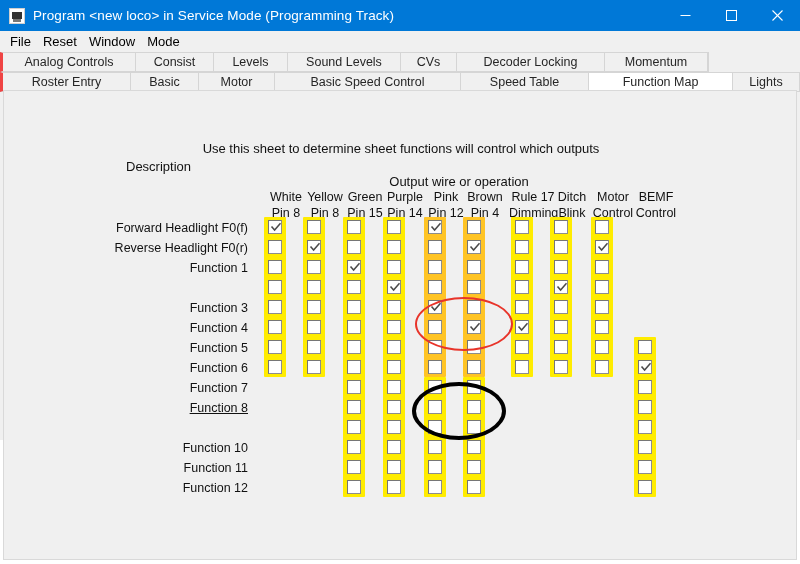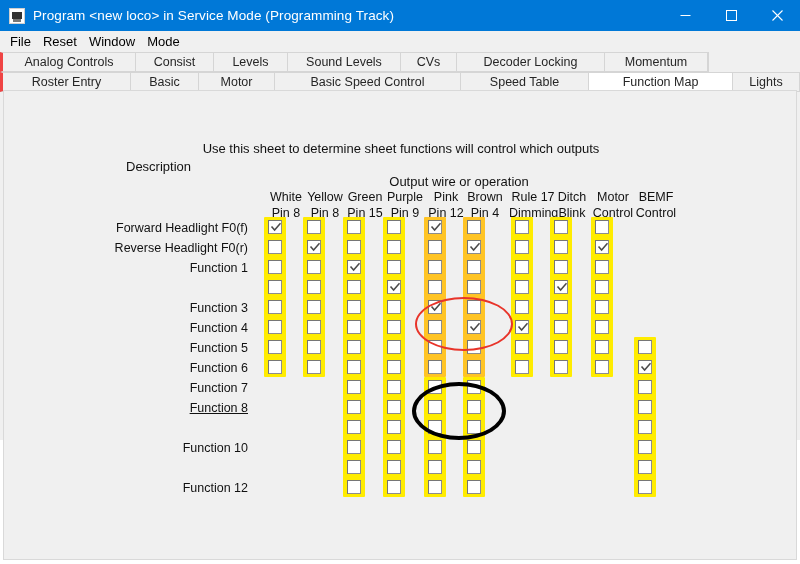--- a/index.html
+++ b/index.html
@@ -206,21 +206,21 @@
         <div class="colhead" style="left: 297px; top: 98px;">
           <div>Yellow</div>
           <div>Pin 8</div>
         </div>
         <div class="colhead" style="left: 337px; top: 98px;">
           <div>Green</div>
           <div>Pin 15</div>
         </div>
         <div class="colhead" style="left: 377px; top: 98px;">
           <div>Purple</div>
-          <div>Pin 9</div>
+          <div>Pin 14</div>
         </div>
         <div class="colhead" style="left: 418px; top: 98px;">
           <div>Pink</div>
           <div>Pin 12</div>
         </div>
         <div class="colhead" style="left: 457px; top: 98px;">
           <div>Brown</div>
           <div>Pin 4</div>
         </div>
         <div class="colhead" style="left: 505px; top: 98px;">
@@ -254,20 +254,21 @@
         <div class="rowlabel" style="left: 0px; width: 244px; top: 130px;">Forward Headlight F0(f)</div>
         <div class="rowlabel" style="left: 0px; width: 244px; top: 150px;">Reverse Headlight F0(r)</div>
         <div class="rowlabel" style="left: 0px; width: 244px; top: 170px;">Function 1</div>
         <div class="rowlabel" style="left: 0px; width: 244px; top: 210px;">Function 3</div>
         <div class="rowlabel" style="left: 0px; width: 244px; top: 230px;">Function 4</div>
         <div class="rowlabel" style="left: 0px; width: 244px; top: 250px;">Function 5</div>
         <div class="rowlabel" style="left: 0px; width: 244px; top: 270px;">Function 6</div>
         <div class="rowlabel" style="left: 0px; width: 244px; top: 290px;">Function 7</div>
         <div class="rowlabel" style="left: 0px; width: 244px; top: 310px; text-decoration: underline;">Function 8</div>
         <div class="rowlabel" style="left: 0px; width: 244px; top: 350px;">Function 10</div>
+        <div class="rowlabel" style="left: 0px; width: 244px; top: 370px;">Function 11</div>
         <div class="rowlabel" style="left: 0px; width: 244px; top: 390px;">Function 12</div>
         <div class="cb" style="left: 264px; top: 129px;">
           <span class="tick">
             <svg width="12" height="12" viewBox="0 0 12 12">
               <polyline points="2,6 4.6,9 10,2.8" fill="none" stroke="#4a4a4a" stroke-width="1.5" stroke-linecap="square"></polyline>
             </svg>
           </span>
         </div>
         <div class="cb" style="left: 264px; top: 149px;"></div>
         <div class="cb" style="left: 264px; top: 169px;"></div>

